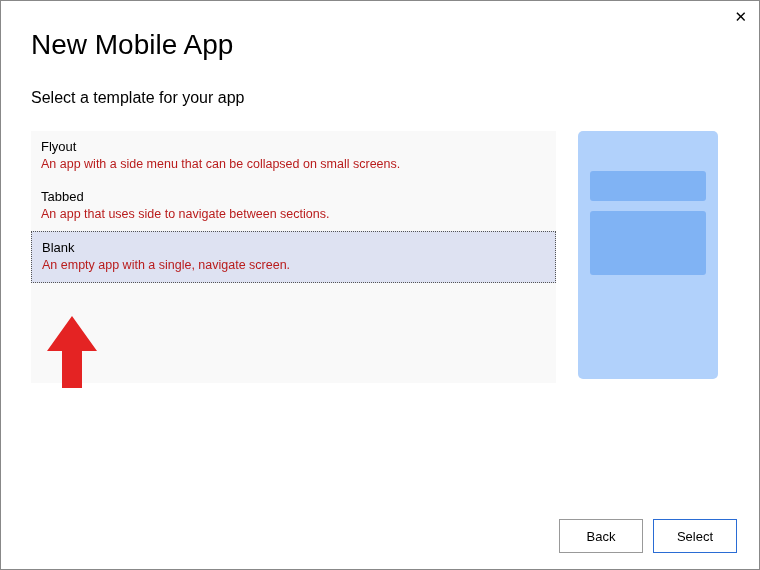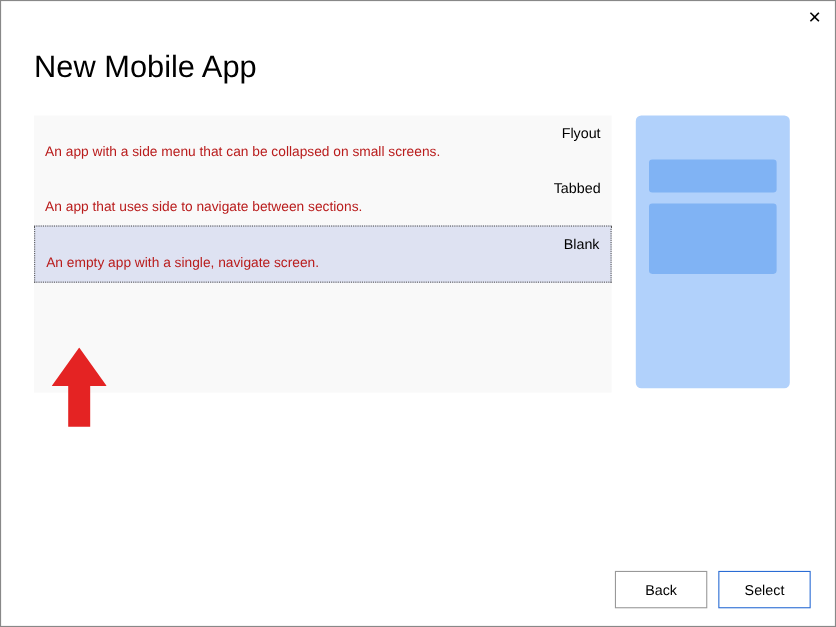--- a/index.html
+++ b/index.html
@@ -17,21 +17,21 @@
       top: 8px;
       right: 12px;
       font-size: 15px;
       color: #000;
       cursor: pointer;
       background: none;
       border: none;
       line-height: 1;
     }
     .page {
-      padding: 44px 30px 20px 30px;
+      padding: 28px 30px 20px 30px;
     }
     .title {
       font-size: 28px;
       font-weight: 300;
       margin-bottom: 28px;
     }
     .subtitle {
       font-size: 16px;
       font-weight: 400;
       margin-bottom: 24px;
@@ -51,21 +51,20 @@
       padding: 8px 10px 10px 10px;
       cursor: pointer;
     }
     .template-item.selected {
       background: #dee2f2;
       border: 1px dotted #555;
     }
     .template-name {
       font-size: 13px;
       margin-bottom: 3px;
-      text-align: right;
     }
     .template-desc {
       font-size: 12.5px;
       color: #b91c1c;
     }
     .preview-pane {
       flex: 0 0 140px;
       height: 248px;
       background: #b1d1fb;
       border-radius: 5px;
@@ -137,20 +136,21 @@
     }
   </style>
 </head>
 <body>
 
 <button class="close-btn">✕</button>
 
 <div class="page">
 
   <h1 class="title">New Mobile App</h1>
+  <div class="subtitle">Select a template for your app</div>
 
   <div class="main-area">
 
     <div class="template-list">
       <div class="template-item">
         <div class="template-name">Flyout</div>
         <div class="template-desc">An app with a side menu that can be collapsed on small screens.</div>
       </div>
       <div class="template-item">
         <div class="template-name">Tabbed</div>

